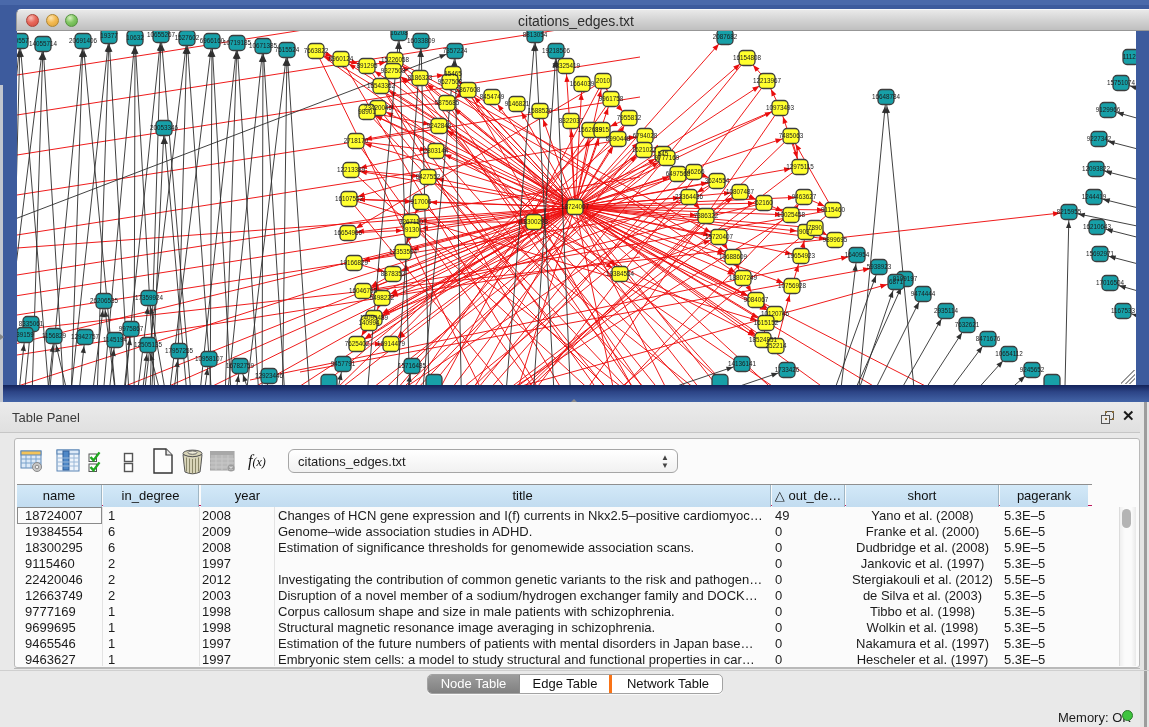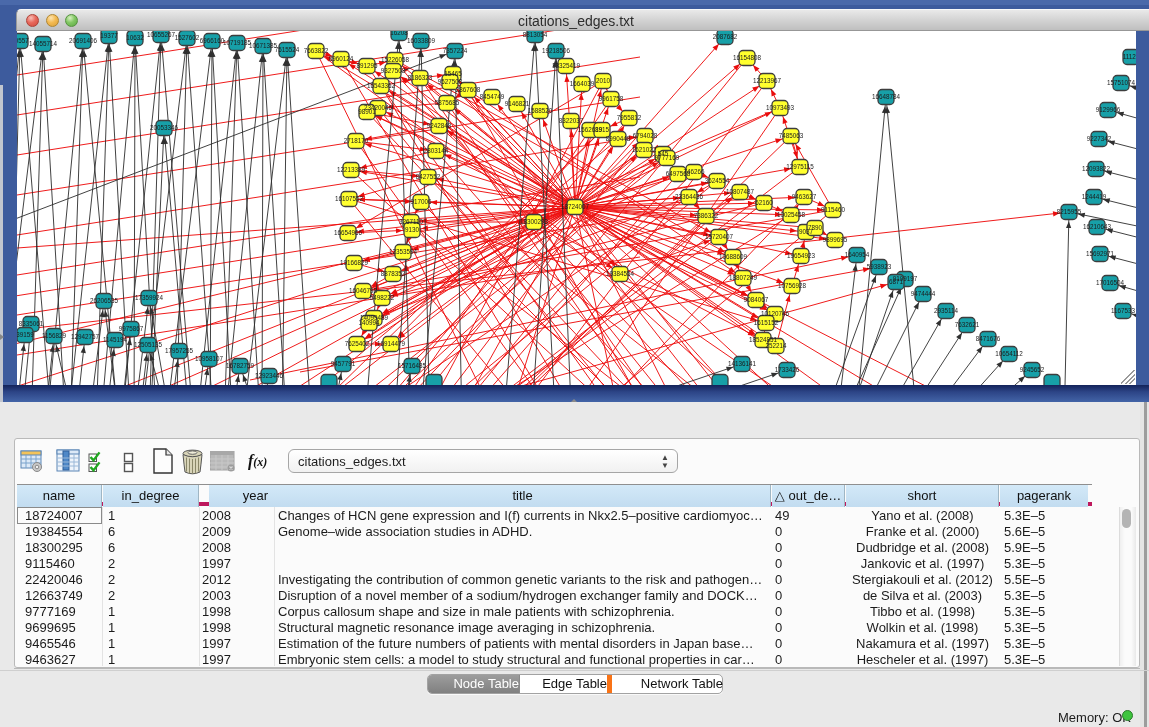--- a/index.html
+++ b/index.html
@@ -29,38 +29,38 @@
 #closex{position:absolute;left:1122px;top:5px;font-size:15px;font-weight:bold;color:#1a1a1a}
 #inner{position:absolute;left:14px;top:438px;width:1126px;height:230px;background:#fbfbfb;border:1px solid #b9b9b9;border-radius:3px}
 #rightstrip{position:absolute;left:1140px;top:0;width:9px;height:325px;background:#e4e4e4}
 #rightline{position:absolute;left:1144px;top:0;width:3px;height:325px;background:#9c9c9c}
 
 .ticon{position:absolute}
 #combo{position:absolute;left:288px;top:449px;width:390px;height:24px;background:linear-gradient(#ffffff,#f1f1f1);border:1px solid #a6a6a6;border-radius:6px}
 #combo .t{position:absolute;left:9px;top:4px;font-size:13px;color:#1d1d1d}
 #combo .ar{position:absolute;right:8px;top:4px;font-size:8px;color:#444;line-height:8px;text-align:center}
 
-#thead{position:absolute;left:17px;top:484px;width:1075px;height:22px;border-top:1px solid #8f8f8f;border-bottom:4px solid #be185d}
+#thead{position:absolute;left:17px;top:484px;width:1075px;height:22px;border-top:1px solid #8f8f8f;border-bottom:1px solid #be185d}
 .hc{position:absolute;top:0;height:22px;background:linear-gradient(#d3e9f8,#c2dcf0);border-right:1px solid #9fb6c4;font-size:13px;color:#111;text-align:center;line-height:21px}
 
 .row{position:absolute;left:17px;width:1075px;height:16px;font-size:13px;color:#1b1b1b;white-space:nowrap}
 .row span{position:absolute;top:0;line-height:16px}
 .c1{left:8px}.c2{left:91px}.c3{left:185px}.c4{left:261px;width:492px;overflow:hidden}
 .c5{left:758px}.c6{left:828px;width:155px;text-align:center}.c7{left:987px}
 #vsep{position:absolute;top:507px;height:159px;width:1px;background:#e3e3e3}
 #selcell{position:absolute;left:17px;top:507px;width:85px;height:17px;border:1px solid #8a8a8a}
 #tblbottom{position:absolute;left:14px;top:668px;width:1126px;height:1px;background:#b9b9b9}
 
 #sbtrack{position:absolute;left:1119px;top:507px;width:17px;height:159px;background:linear-gradient(90deg,#efefef,#fbfbfb 30%,#fbfbfb 70%,#e9e9e9);border-left:1px solid #dcdcdc}
 #sbthumb{position:absolute;left:1122px;top:509px;width:9px;height:19px;background:#b4b4b4;border-radius:5px}
 
 #tabs{position:absolute;left:427px;top:674px;width:296px;height:20px;border:1px solid #a2a2a2;border-radius:5px;background:#fff;box-shadow:0 1px 0 rgba(255,255,255,.7)}
-.tab{position:absolute;top:0;height:18px;font-size:13px;text-align:right;line-height:18px;color:#111}
+.tab{position:absolute;top:0;height:18px;font-size:13px;text-align:center;line-height:18px;color:#111}
 #tab1{left:0;width:92px;background:linear-gradient(#9d9d9d,#808080);color:#fff;border-radius:4px 0 0 4px;border-right:1px solid #8a8a8a}
-#tab2{left:93px;width:91px;border-right:5px solid #f97316}
+#tab2{left:93px;width:91px;border-right:3px solid #f97316}
 #tab3{left:185px;width:110px}
 #topline2{position:absolute;left:0;top:670px;width:1149px;height:1px;background:#cfcfcf}
 
 #mem{position:absolute;left:1058px;top:710px;font-size:13px;color:#1c1c1c}
 #memdot{position:absolute;left:1122px;top:710px;width:11px;height:11px;border-radius:50%;background:#3ec43e;border:1px solid #2c7a2c}
 </style></head>
 <body>
 <div id="page">
 <div id="topsec">
   <div id="topstrip"></div>
@@ -953,20 +953,32 @@
             <text x="798.0" y="199.2">7890</text>
             <text x="818.0" y="211.2">9899695</text>
             <text x="558.0" y="178.2">18724007</text>
           </g>
         </svg>
         <div id="grip"></div>
       </div>
   <div id="splitarrow"></div>
 </div>
 <div id="tp">
+  <div id="tphead">
+        <div class="t">Table Panel</div>
+    <svg id="floaticon" width="13" height="13">
+          <rect x="4.5" y="0.5" width="8" height="8" fill="none" stroke="#555"></rect>
+          <rect x="0.5" y="4.5" width="8" height="8" fill="#e9e9e9" stroke="#555"></rect>
+          <rect x="4" y="0" width="2" height="2" fill="#8a6d3b"></rect>
+          <rect x="11" y="0" width="2" height="2" fill="#8a6d3b"></rect>
+          <rect x="4" y="7" width="2" height="2" fill="#8a6d3b"></rect>
+          <rect x="11" y="7" width="2" height="2" fill="#8a6d3b"></rect>
+        </svg>
+    <div id="closex">✕</div>
+  </div>
   <div id="rightstrip"></div>
       <div id="rightline"></div>
 </div>
 <div id="inner"></div>
 <svg class="ticon" style="left:20px;top:449px" width="24" height="24" viewBox="0 0 24 24">
 <rect x="1" y="2" width="20" height="17" fill="#dce9f7" stroke="#5b85b5"></rect>
 <rect x="1" y="2" width="20" height="4" fill="#f3c35a" stroke="#5b85b5"></rect>
 <path d="M1 10h20M1 14h20M6 6v13M11 6v13M16 6v13" stroke="#7aa3cc" stroke-width="1" fill="none"></path>
 <circle cx="17" cy="18" r="4.5" fill="#c9c9c9" stroke="#8a8a8a"></circle>
 <circle cx="17" cy="18" r="1.8" fill="#efefef" stroke="#8a8a8a"></circle>
@@ -997,29 +1009,29 @@
 <path d="M3 7.5 Q4 18 5 25 Q12.5 28.6 20 25 Q21 18 22 7.5 Q12.5 12 3 7.5z" fill="#d8d4b8" stroke="#555"></path>
 <path d="M6.5 10.5v14M9.5 11.5v15M12.5 12v15M15.5 11.5v15M18.5 10.5v14" stroke="#8a8768" fill="none"></path>
 </svg>
     <svg class="ticon" style="left:210px;top:451px" width="26" height="21" viewBox="0 0 26 21">
 <rect x="0" y="0" width="24" height="19" fill="#b9b9b9" stroke="#a0a0a0"></rect>
 <rect x="0" y="0" width="24" height="4" fill="#a8a8a8"></rect>
 <path d="M0 8h24M0 12h24M0 16h24M6 4v15M12 4v15M18 4v15" stroke="#c8c8c8" fill="none"></path>
 <circle cx="21" cy="17" r="3.5" fill="#9c9c9c"></circle>
 <path d="M19.5 15.5l3 3M22.5 15.5l-3 3" stroke="#d8d8d8" stroke-width="1.2"></path>
 </svg>
-    <div class="ticon" style="left:248px;top:452px;font-family:'Liberation Serif',serif;font-style:italic;font-weight:bold;font-size:16px;color:#111">f<span style="font-size:12px">(x)</span></div>
+    <div class="ticon" style="left:248px;top:452px;font-family:'Liberation Serif',serif;font-style:italic;font-weight:normal;font-size:16px;color:#111">f<span style="font-size:12px">(x)</span></div>
 <div id="combo">
       <div class="t">citations_edges.txt</div>
       <div class="ar">▲<br>▼</div>
     </div>
 <div id="thead">
   <div class="hc" style="left:0;width:85px">name</div>
   <div class="hc" style="left:86px;width:96px">in_degree</div>
-  <div class="hc" style="left:192px;width:94px">year</div>
+  <div class="hc" style="left:184px;width:94px">year</div>
   <div class="hc" style="left:258px;width:496px">title</div>
   <div class="hc" style="left:755px;width:73px">△ out_de…</div>
   <div class="hc" style="left:829px;width:153px">short</div>
   <div class="hc" style="left:983px;width:88px;border-right:none">pagerank</div>
 </div>
 <div class="row" style="top:508px">
       <span class="c1">18724007</span>
       <span class="c2">1</span>
       <span class="c3">2008</span>
       <span class="c4">Changes of HCN gene expression and I(f) currents in Nkx2.5–positive cardiomyoc…</span>
@@ -1033,20 +1045,21 @@
       <span class="c3">2009</span>
       <span class="c4">Genome–wide association studies in ADHD.</span>
       <span class="c5">0</span>
       <span class="c6">Franke et al. (2000)</span>
       <span class="c7">5.6E–5</span>
     </div>
     <div class="row" style="top:540px">
       <span class="c1">18300295</span>
       <span class="c2">6</span>
       <span class="c3">2008</span>
+      <span class="c4">Estimation of significance thresholds for genomewide association scans.</span>
       <span class="c5">0</span>
       <span class="c6">Dudbridge et al. (2008)</span>
       <span class="c7">5.9E–5</span>
     </div>
     <div class="row" style="top:556px">
       <span class="c1">9115460</span>
       <span class="c2">2</span>
       <span class="c3">1997</span>
       <span class="c5">0</span>
       <span class="c6">Jankovic et al. (1997)</span>

